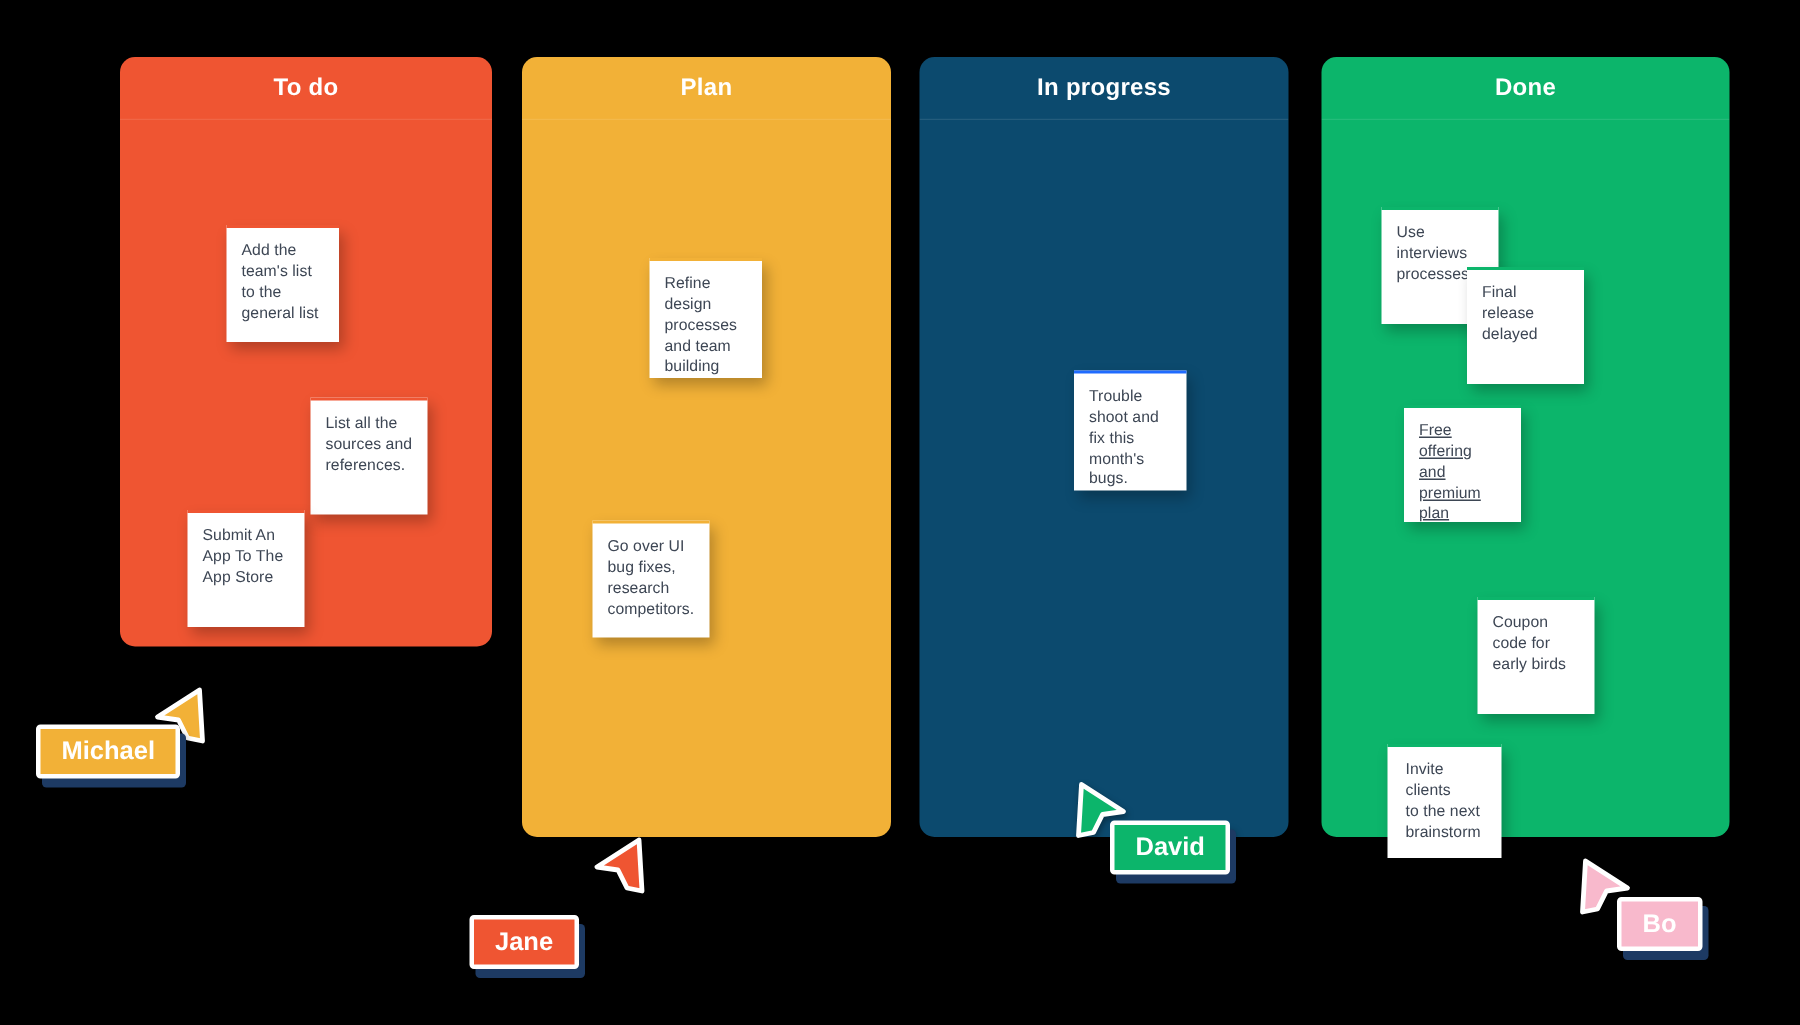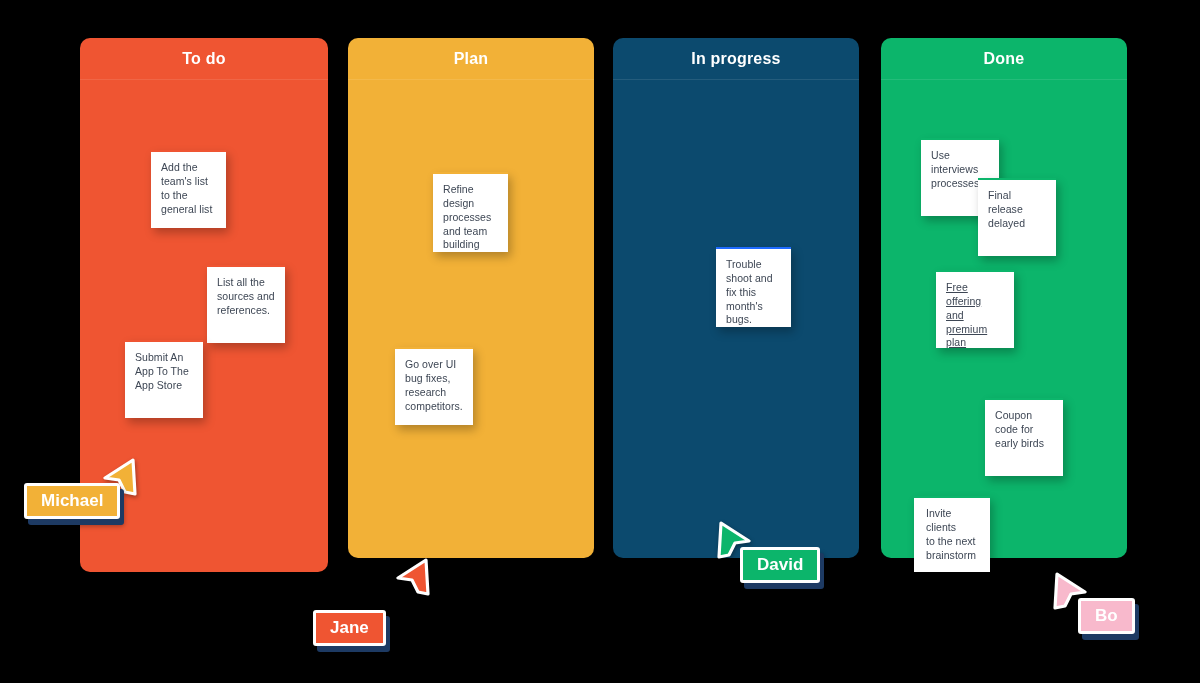--- a/index.html
+++ b/index.html
@@ -79,21 +79,21 @@
     font-weight: bold;
     line-height: 1;
     white-space: nowrap;
     box-shadow: 4px 6px 0px #1d3a63, 4px 7px 5px rgba(0,0,0,0.35);
   }
 </style>
 </head>
 <body>
 
 <div id="board" style="background: rgb(0, 0, 0);">
-    <div class="column" style="left: 80px; top: 38px; width: 248px; height: 534px; background: rgb(239, 85, 50);">
+    <div class="column" style="left: 80px; top: 38px; width: 248px; height: 393px; background: rgb(239, 85, 50);">
       <div class="column-header">
         <span class="column-title">To do</span>
       </div>
       <div class="column-body">
         <div class="card" style="left: 71px; top: 70px; width: 75px; height: 78px; border-top-color: rgb(239, 85, 50);">
           <span class="card-text">Add the
 team's list
 to the
 general list</span>
         </div>
@@ -136,21 +136,21 @@
       <div class="column-body">
         <div class="card" style="left: 103px; top: 167px; width: 75px; height: 80px; border-top-color: rgb(31, 107, 255);">
           <span class="card-text">Trouble
 shoot and
 fix this
 month's
 bugs.</span>
         </div>
       </div>
     </div>
-    <div class="column" style="left: 881px; top: 38px; width: 246px; height: 520px; background: rgb(12, 181, 107);">
+    <div class="column" style="left: 881px; top: 38px; width: 272px; height: 520px; background: rgb(12, 181, 107);">
       <div class="column-header">
         <span class="column-title">Done</span>
       </div>
       <div class="column-body">
         <div class="card" style="left: 40px; top: 58px; width: 78px; height: 78px; border-top-color: rgb(12, 181, 107);">
           <span class="card-text">Use
 interviews
 processes.</span>
         </div>
         <div class="card" style="left: 97px; top: 98px; width: 78px; height: 78px; border-top-color: rgb(12, 181, 107);">
@@ -162,21 +162,21 @@
           <span class="card-text">Free offering
 and
 premium
 plan</span>
         </div>
         <div class="card" style="left: 104px; top: 318px; width: 78px; height: 78px; border-top-color: rgb(12, 181, 107);">
           <span class="card-text">Coupon
 code for
 early birds</span>
         </div>
-        <div class="card" style="left: 33px; top: 416px; width: 76px; height: 76px; border-top-color: rgb(12, 181, 107); padding-left: 12px;">
+        <div class="card" style="left: 44px; top: 416px; width: 76px; height: 76px; border-top-color: rgb(12, 181, 107); padding-left: 12px;">
           <span class="card-text">Invite clients
 to the next
 brainstorm</span>
         </div>
       </div>
     </div>
     <div class="cursor">
       <div class="cursor-arrow" style="left: 103px; top: 458px;"><svg viewBox="0 0 34 38" width="34" height="38">
           <path d="M2 36 L4 2 L32 20 L18 22 L12 34 Z" fill="#F2B137" stroke="#ffffff" stroke-width="3.2" stroke-linejoin="round" transform="translate(34,0) scale(-1,1)"></path>
         </svg></div>

